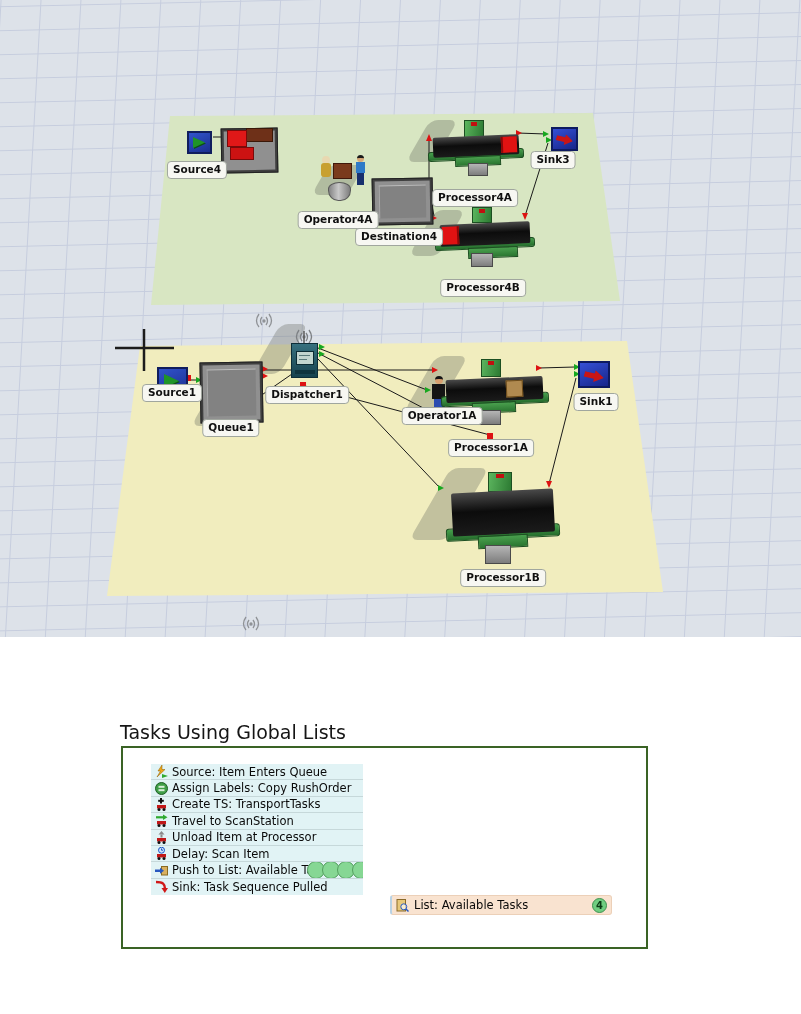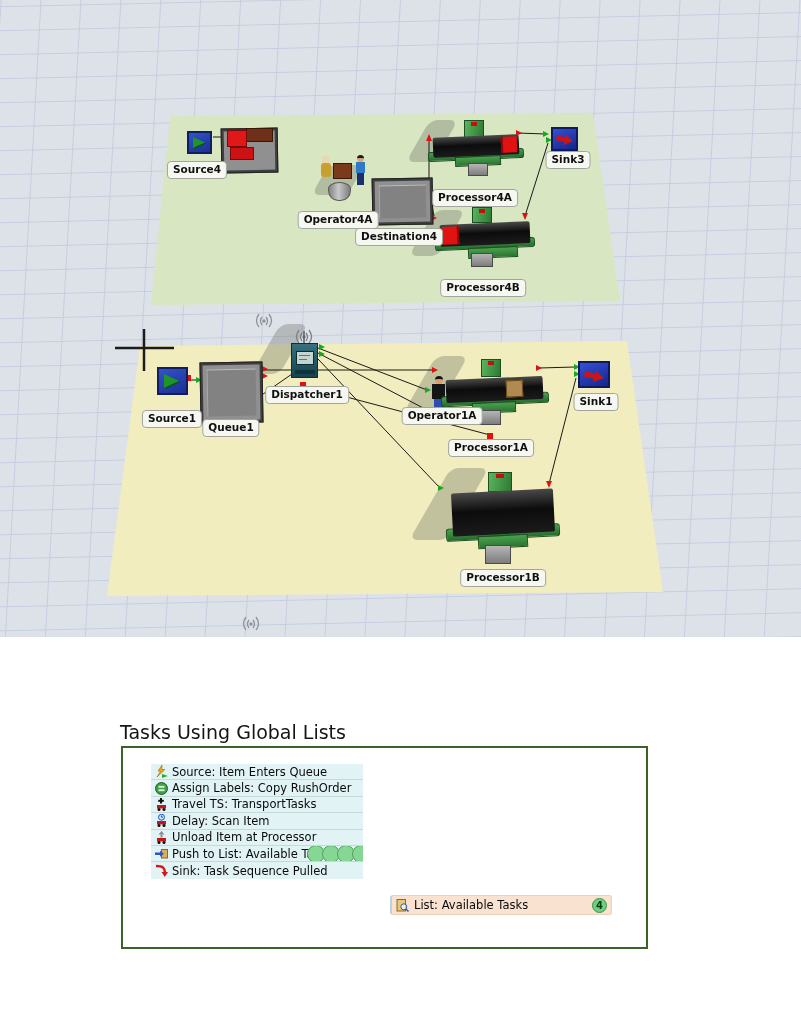--- a/index.html
+++ b/index.html
@@ -237,22 +237,22 @@
     <div class="obj deck" style="left:446px;top:526px;width:114px;height:13px;transform:rotate(-3deg)"></div>
     <div class="obj conv" style="left:452px;top:491px;width:102px;height:43px;transform:rotate(-3deg)"></div>
     <div class="obj pbase" style="left:478px;top:535px;width:50px;height:13px;transform:rotate(-3deg)"></div>
     <div class="obj pctrl" style="left:485px;top:545px;width:26px;height:19px"></div>
 
     <div class="lbl" style="left:197px;top:161px">Source4</div>
     <div class="lbl" style="left:338px;top:211px">Operator4A</div>
     <div class="lbl" style="left:399px;top:228px">Destination4</div>
     <div class="lbl" style="left:475px;top:189px">Processor4A</div>
     <div class="lbl" style="left:483px;top:279px">Processor4B</div>
-    <div class="lbl" style="left:568px;top:151px">Sink3</div>
-    <div class="lbl" style="left:172px;top:410px">Source1</div>
+    <div class="lbl" style="left:553px;top:151px">Sink3</div>
+    <div class="lbl" style="left:172px;top:384px">Source1</div>
     <div class="lbl" style="left:231px;top:419px">Queue1</div>
     <div class="lbl" style="left:307px;top:386px">Dispatcher1</div>
     <div class="lbl" style="left:442px;top:407px">Operator1A</div>
     <div class="lbl" style="left:491px;top:439px">Processor1A</div>
     <div class="lbl" style="left:596px;top:393px">Sink1</div>
     <div class="lbl" style="left:503px;top:569px">Processor1B</div>
   </div>
 
 
   <div class="panel-title">Tasks Using Global Lists</div>
@@ -275,41 +275,51 @@
         <span>Assign Labels: Copy RushOrder</span>
       </div>
       <div class="trow">
         <svg width="13" height="13" viewBox="0 0 13 13">
           <rect x="5" y="0" width="2" height="5.5" fill="#111"></rect>
             <rect x="3.2" y="1.8" width="5.6" height="2" fill="#111"></rect>
           <rect x="2" y="7" width="9" height="3.5" fill="#c01818"></rect>
           <circle cx="4" cy="11.5" r="1.5" fill="#111"></circle>
             <circle cx="9" cy="11.5" r="1.5" fill="#111"></circle>
         </svg>
-        <span>Travel TS: TransportTasks</span>
+        <span>Create TS: TransportTasks</span>
+      </div>
+      <div class="trow">
+        <svg width="13" height="13" viewBox="0 0 13 13">
+          <rect x="1" y="2.2" width="7" height="2.2" fill="#2faa30"></rect>
+            <path d="M8,0.5 L12.5,3.3 L8,6 Z" fill="#2faa30"></path>
+          <rect x="2" y="7" width="9" height="3.5" fill="#c01818"></rect>
+          <circle cx="4" cy="11.5" r="1.5" fill="#111"></circle>
+            <circle cx="9" cy="11.5" r="1.5" fill="#111"></circle>
+        </svg>
+        <span>Travel to ScanStation</span>
+      </div>
+      <div class="trow">
+        <svg width="13" height="13" viewBox="0 0 13 13">
+          <path d="M3.5,3.5 L9.5,3.5 L6.5,0 Z" fill="#8a8a8a"></path>
+            <rect x="5.5" y="3.5" width="2" height="3" fill="#8a8a8a"></rect>
+          <rect x="2" y="7" width="9" height="3.5" fill="#c01818"></rect>
+          <circle cx="4" cy="11.5" r="1.5" fill="#111"></circle>
+            <circle cx="9" cy="11.5" r="1.5" fill="#111"></circle>
+        </svg>
+        <span>Unload Item at Processor</span>
       </div>
       <div class="trow">
         <svg width="13" height="13" viewBox="0 0 13 13">
           <circle cx="6.5" cy="3.2" r="3" fill="#cfe4f8" stroke="#1a56c8"></circle>
           <path d="M6.5,1.5 V3.2 H8" stroke="#1a56c8" fill="none"></path>
           <rect x="2" y="7" width="9" height="3.5" fill="#c01818"></rect>
           <circle cx="4" cy="11.5" r="1.5" fill="#111"></circle>
             <circle cx="9" cy="11.5" r="1.5" fill="#111"></circle>
         </svg>
         <span>Delay: Scan Item</span>
-      </div>
-      <div class="trow">
-        <svg width="13" height="13" viewBox="0 0 13 13">
-          <path d="M3.5,3.5 L9.5,3.5 L6.5,0 Z" fill="#8a8a8a"></path>
-            <rect x="5.5" y="3.5" width="2" height="3" fill="#8a8a8a"></rect>
-          <rect x="2" y="7" width="9" height="3.5" fill="#c01818"></rect>
-          <circle cx="4" cy="11.5" r="1.5" fill="#111"></circle>
-            <circle cx="9" cy="11.5" r="1.5" fill="#111"></circle>
-        </svg>
-        <span>Unload Item at Processor</span>
       </div>
       <div class="trow">
         <svg width="13" height="13" viewBox="0 0 13 13">
           <rect x="6.5" y="2.5" width="6" height="8.5" fill="#d8b060" stroke="#8a6a20"></rect>
           <rect x="0" y="5.5" width="5" height="2.5" fill="#2858c0"></rect>
             <path d="M5,3.8 L9,6.8 L5,9.8 Z" fill="#2858c0"></path>
         </svg>
         <span>Push to List: Available Tasks</span>
         <div class="tokens">
           <div class="token"></div>

